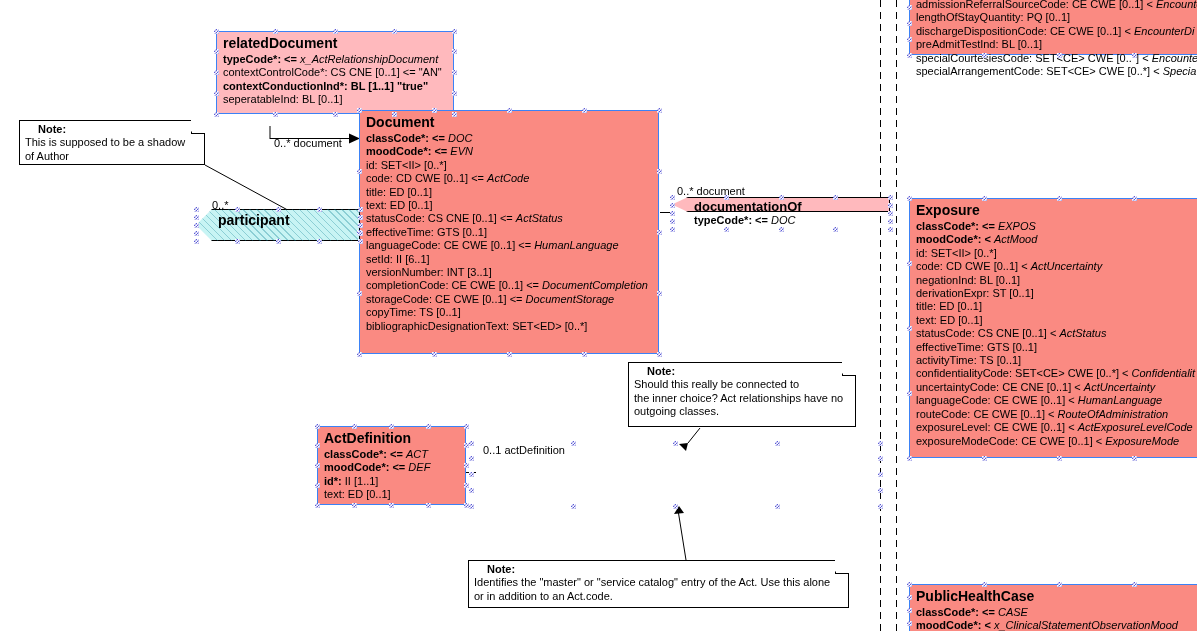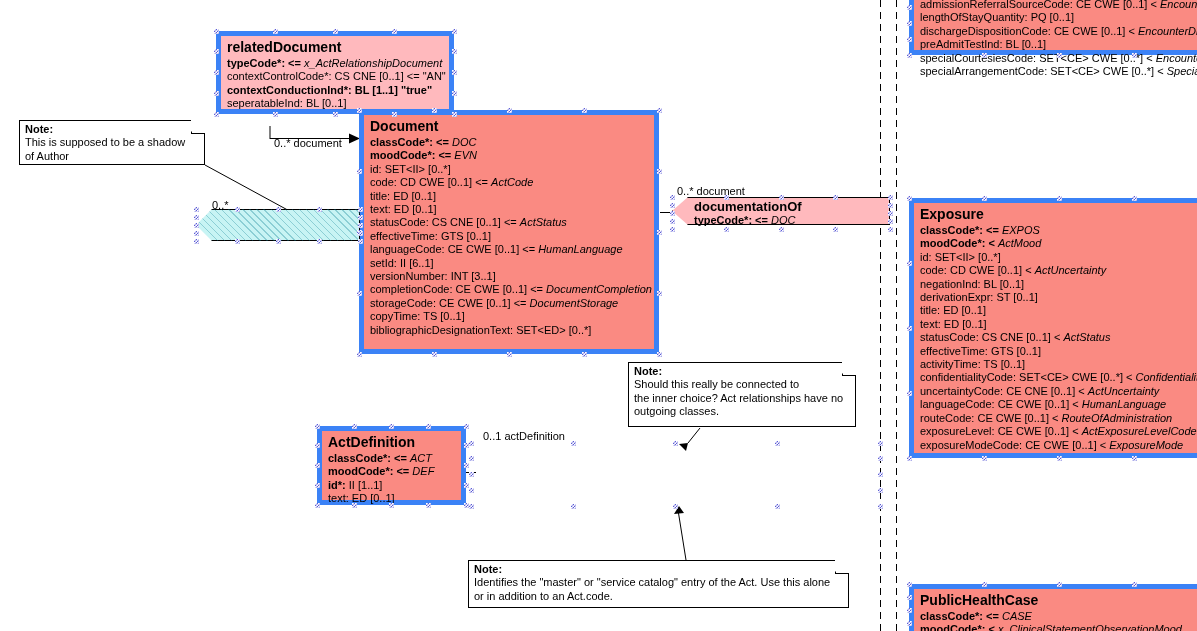--- a/index.html
+++ b/index.html
@@ -5,21 +5,21 @@
   html,body{margin:0;padding:0;background:#ffffff;}
   body{
     width:1197px;height:631px;position:relative;overflow:hidden;
     font-family:"Liberation Sans","DejaVu Sans",sans-serif;
     font-size:11px;color:#000;
   }
   #canvas{position:absolute;left:0;top:0;width:1197px;height:631px;}
   svg.layer{position:absolute;left:0;top:0;width:1197px;height:631px;pointer-events:none;}
 
   
-  .uml{position:absolute;box-sizing:border-box;border:5px solid #3b82f6;}
+  .uml{position:absolute;box-sizing:border-box;border:1px solid #3b82f6;}
   .uml .title{font-weight:bold;font-size:14px;line-height:16px;padding:3px 6px 2px 6px;}
   .uml .attrs{padding:0 6px 4px 6px;}
   .uml .attr{line-height:13.4px;font-size:11px;white-space:nowrap;overflow:visible;}
   .uml .attr b{font-weight:bold;}
   .uml .attr i{font-style:italic;}
 
   .c-salmon{background:#fa8a82;}
   .c-pink{background:#ffb9bd;}
 
   
@@ -44,21 +44,21 @@
   .part .body{background:#c8f4f4;}
   .hatch{position:absolute;left:0;top:0;width:100%;height:100%;
     -webkit-clip-path:polygon(16px 0,100% 0,100% 100%,16px 100%,0 50%);
     clip-path:polygon(16px 0,100% 0,100% 100%,16px 100%,0 50%);
     background-image:repeating-linear-gradient(45deg,rgba(0,120,140,.30) 0 1px,rgba(0,0,0,0) 1px 5px);}
   .part .title{font-weight:bold;font-size:14px;line-height:16px;padding-top:3px;}
 
   
   .note{position:absolute;box-sizing:border-box;background:#fff;border:1px solid #000;
         font-size:11px;line-height:13.4px;padding:2px 5px 3px 5px;}
-  .note .hd{font-weight:bold;}
+  .note .hd{font-weight:bold;margin-left:13px;}
   .note .fold{position:absolute;right:-1px;top:-1px;width:13px;height:13px;
         background:#fff;border-left:1px solid #000;border-bottom:1px solid #000;
         transform:none;}
   .note .fold:after{content:"";position:absolute;left:-1px;top:-1px;width:0;height:0;
         border-left:13px solid #fff;border-bottom:13px solid transparent;}
 
   
   .elabel{position:absolute;font-size:11px;line-height:12px;white-space:nowrap;background:transparent;}
 
   
@@ -128,23 +128,26 @@
       <div class="attr">completionCode: CE CWE [0..1] &lt;= <i>DocumentCompletion</i></div>
       <div class="attr">storageCode: CE CWE [0..1] &lt;= <i>DocumentStorage</i></div>
       <div class="attr">copyTime: TS [0..1]</div>
       <div class="attr">bibliographicDesignationText: SET&lt;ED&gt; [0..*]</div>
     </div>
   </div>
 
   <div class="assoc part" style="left:196px;top:209px;width:164px;height:32px;">
     <div class="body"></div>
     <div class="hatch"></div>
-  </div>
-
-  <div class="assoc" style="left:672px;top:197px;width:218px;height:28px;">
+    <div class="txt">
+      <div class="title">participant</div>
+    </div>
+  </div>
+
+  <div class="assoc" style="left:672px;top:197px;width:218px;height:15px;">
     <div class="body"></div>
     <div class="txt">
       <div class="title">documentationOf</div>
       <div class="attr"><b>typeCode*: &lt;=</b> <i>DOC</i></div>
     </div>
   </div>
 
   <div class="uml c-salmon" style="left:317px;top:426px;width:149px;height:79px;">
     <div class="title">ActDefinition</div>
     <div class="attrs">
@@ -219,21 +222,21 @@
     <div>Identifies the "master" or "service catalog" entry of the Act. Use this alone</div>
     <div>or in addition to an Act.code.</div>
   </div>
 
   <div class="elabel" style="left:274px;top:137px;">0..* document</div>
 
   <div class="elabel" style="left:677px;top:185px;">0..* document</div>
 
   <div class="elabel" style="left:212px;top:199px;">0..*</div>
 
-  <div class="elabel" style="left:483px;top:430px;">0..1 actDefinition</div>
+  <div class="elabel" style="left:483px;top:444px;">0..1 actDefinition</div>
 
   <div id="handles">
       <div class="handle" style="left: 213.5px; top: 28.5px;"></div>
       <div class="handle" style="left: 213.5px; top: 49.25px;"></div>
       <div class="handle" style="left: 213.5px; top: 70px;"></div>
       <div class="handle" style="left: 213.5px; top: 90.75px;"></div>
       <div class="handle" style="left: 213.5px; top: 111.5px;"></div>
       <div class="handle" style="left: 273px; top: 28.5px;"></div>
       <div class="handle" style="left: 273px; top: 111.5px;"></div>
       <div class="handle" style="left: 332.5px; top: 28.5px;"></div>

